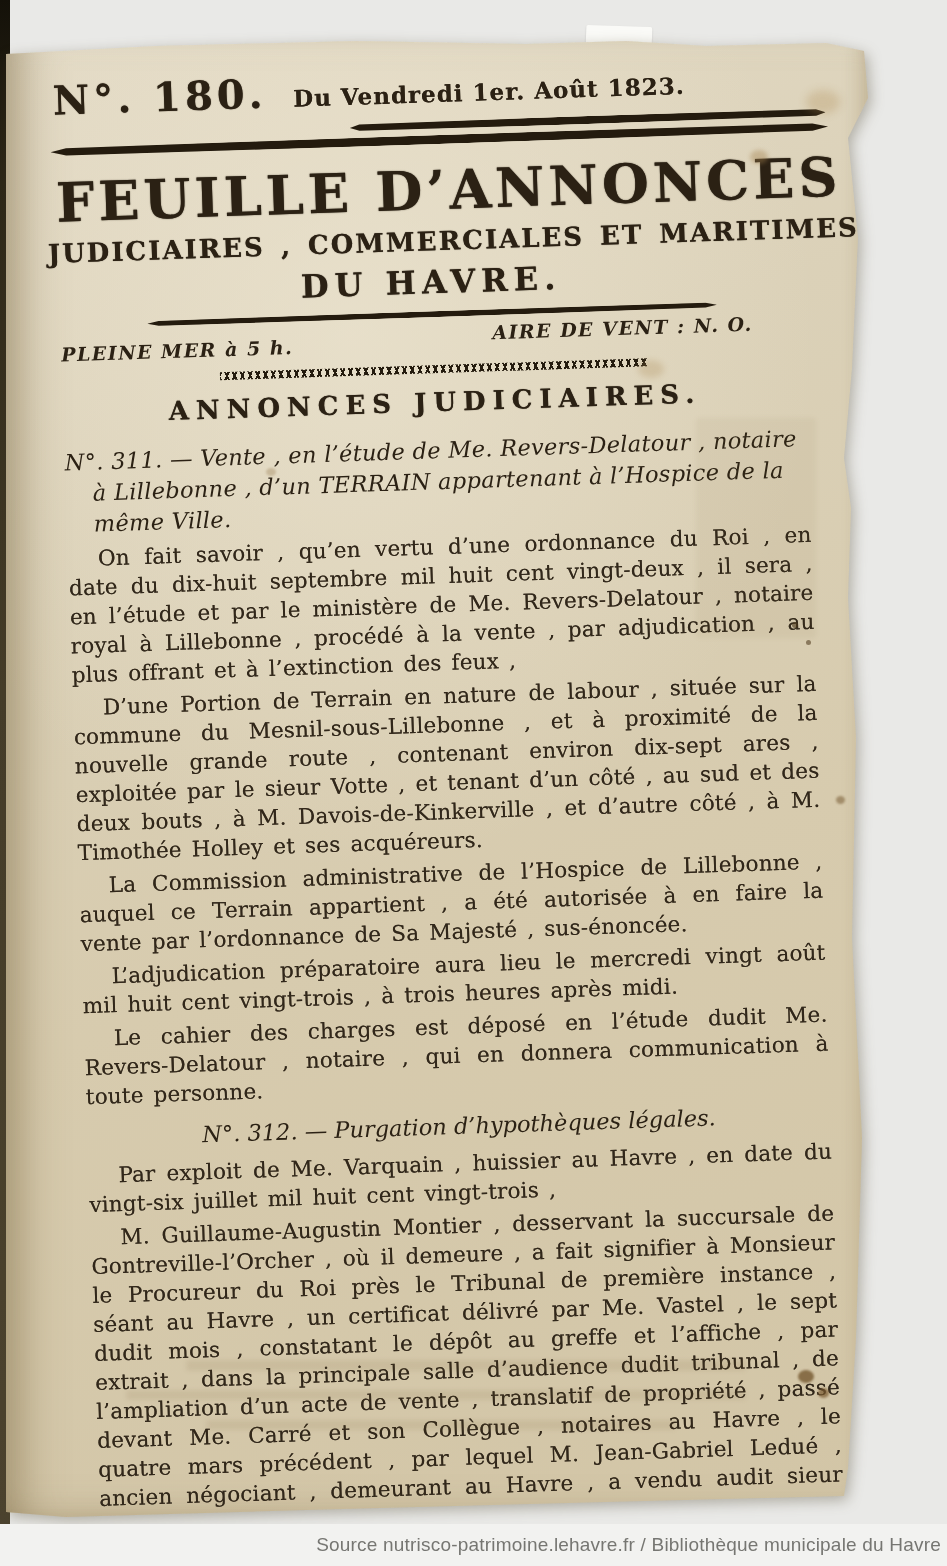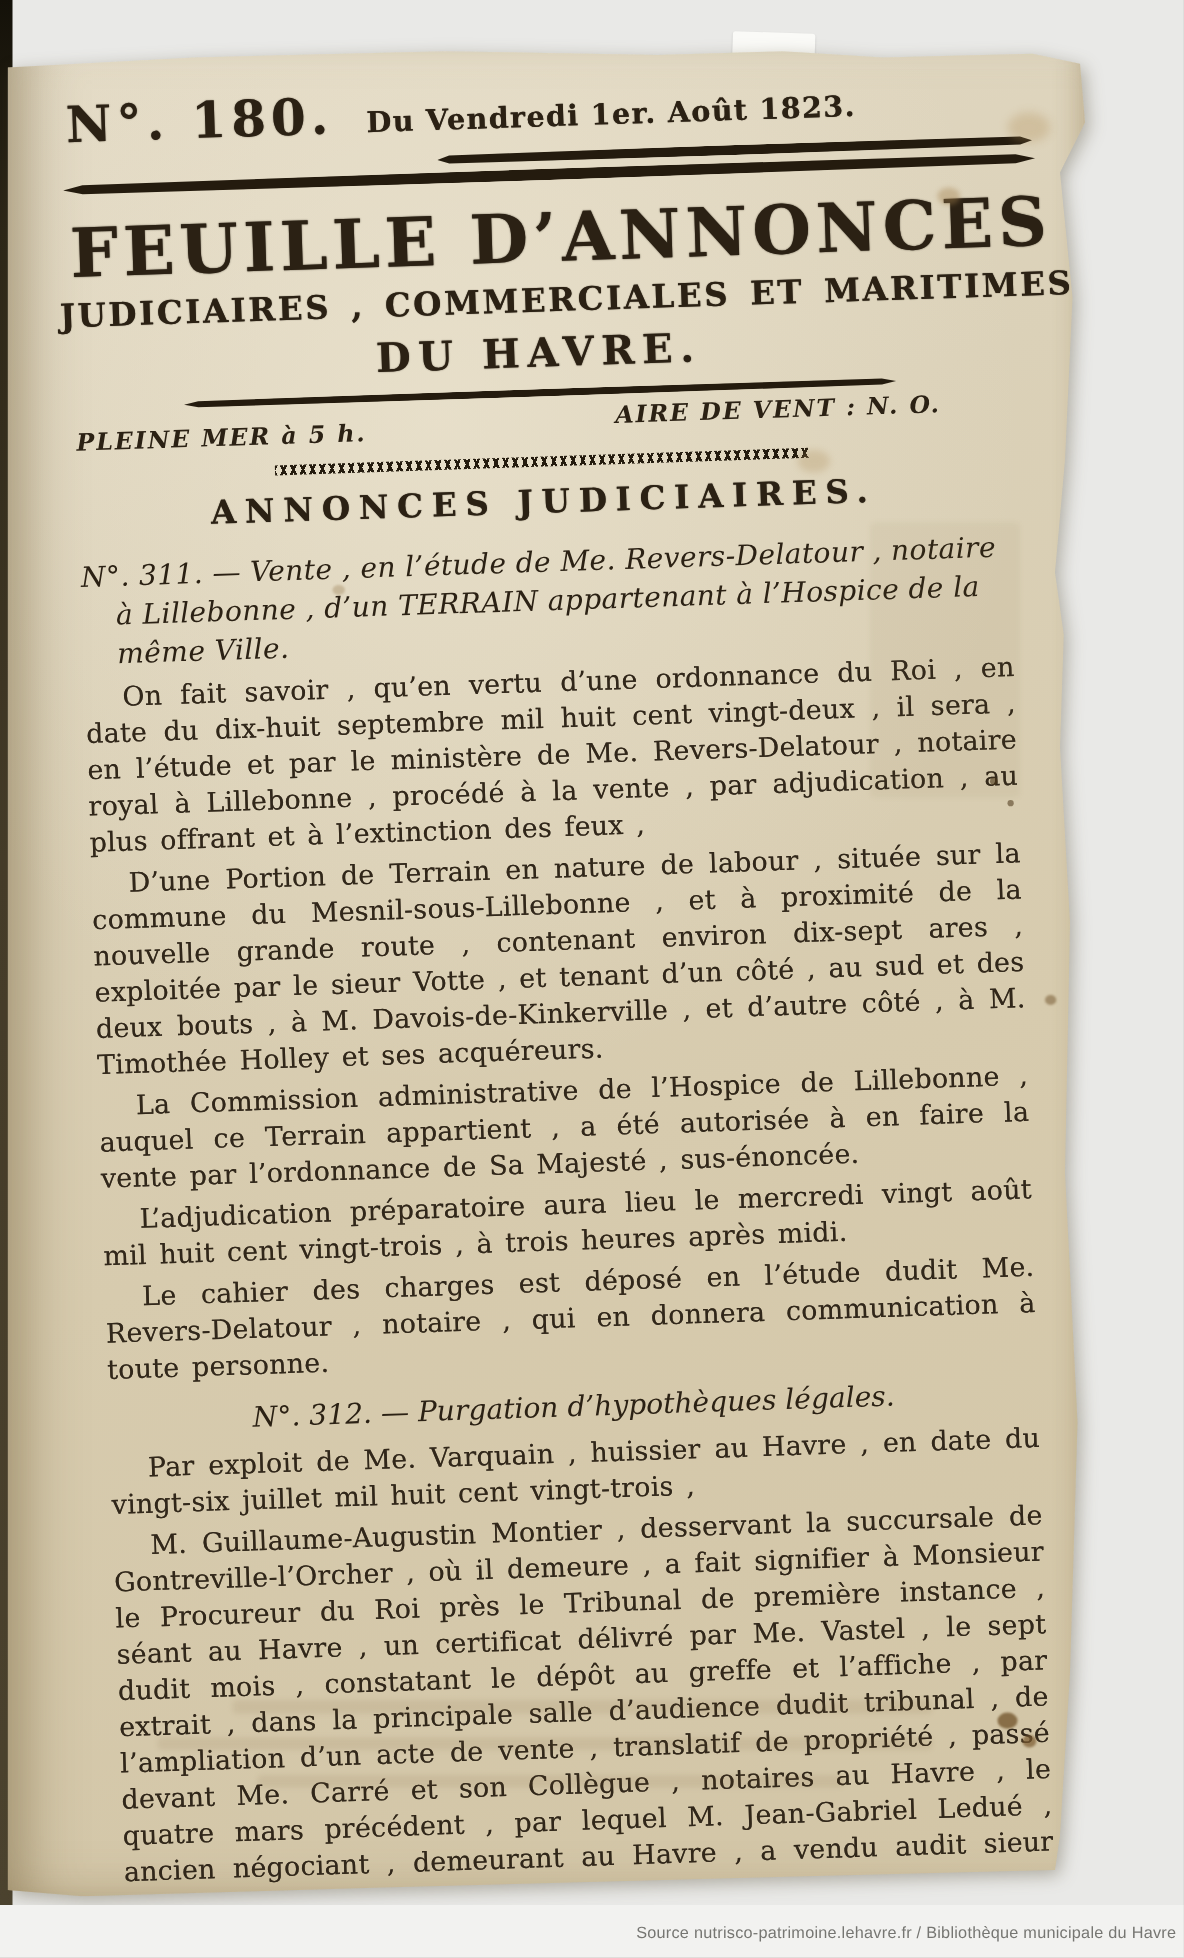--- a/index.html
+++ b/index.html
@@ -84,21 +84,21 @@
     letter-spacing:7px;text-shadow:0 0 .8px rgba(30,22,10,.85);}
   .ann-title{margin:18px 0 0;font-style:italic;font-size:22.5px;line-height:31px;
     padding-left:27px;text-indent:-27px;letter-spacing:.3px;}
   .ann-title-centered{margin:14px 0 10px;text-align:center;font-style:italic;font-size:22.5px;}
   .body-par{margin:4px 0 0;font-size:21.5px;line-height:29px;text-align:justify;
     text-indent:30px;letter-spacing:.2px;word-spacing:3px;color:#31271a;
     text-shadow:0 0 .5px rgba(49,39,26,.7);}
   
   .credit-bar{position:absolute;left:0;top:1524px;width:947px;height:42px;background:#f2f2f0;
     display:flex;align-items:center;justify-content:flex-end;box-sizing:border-box;padding-right:6px;}
-  .credit-text{font-family:"Liberation Sans","DejaVu Sans",sans-serif;font-size:13px;color:#767672;
+  .credit-text{font-family:"Liberation Sans","DejaVu Sans",sans-serif;font-size:19px;color:#767672;
     letter-spacing:.2px;margin-left:31px;}
 </style>
 </head>
 <body>
 
 <div class="scan">
   <div class="spine"></div>
   <div class="fragment f1"></div>
   <div class="fragment f2"></div>
 

